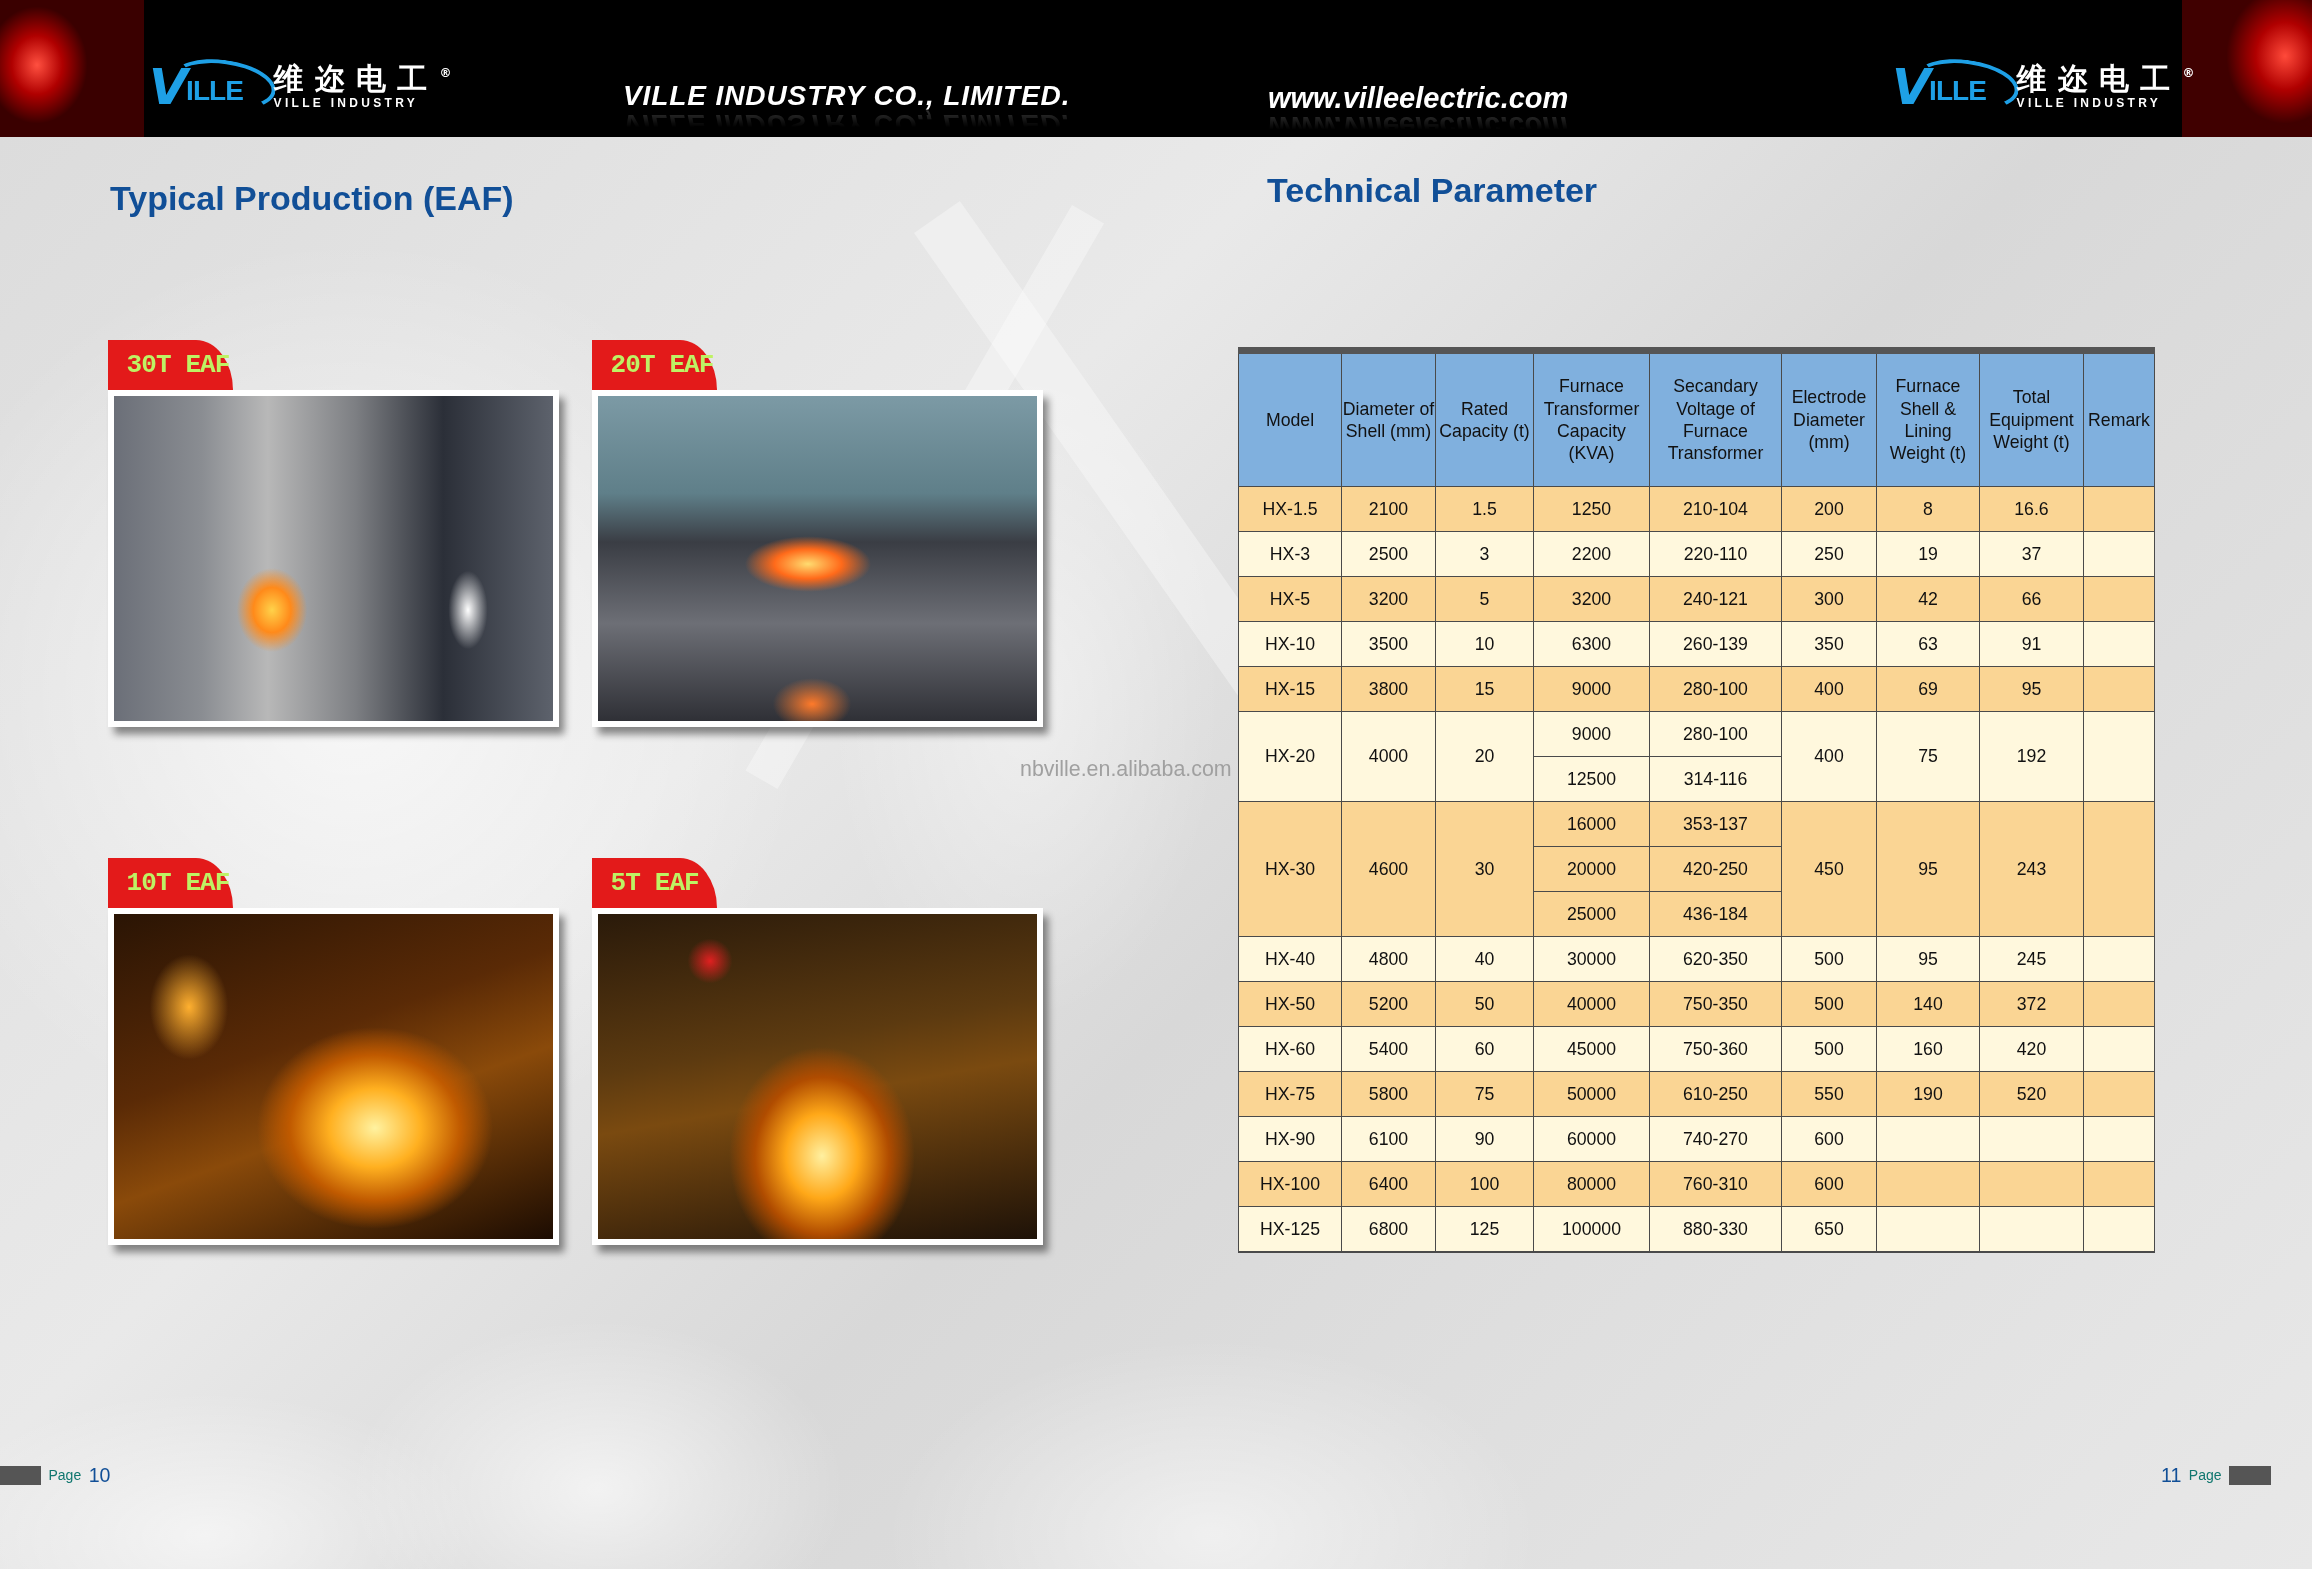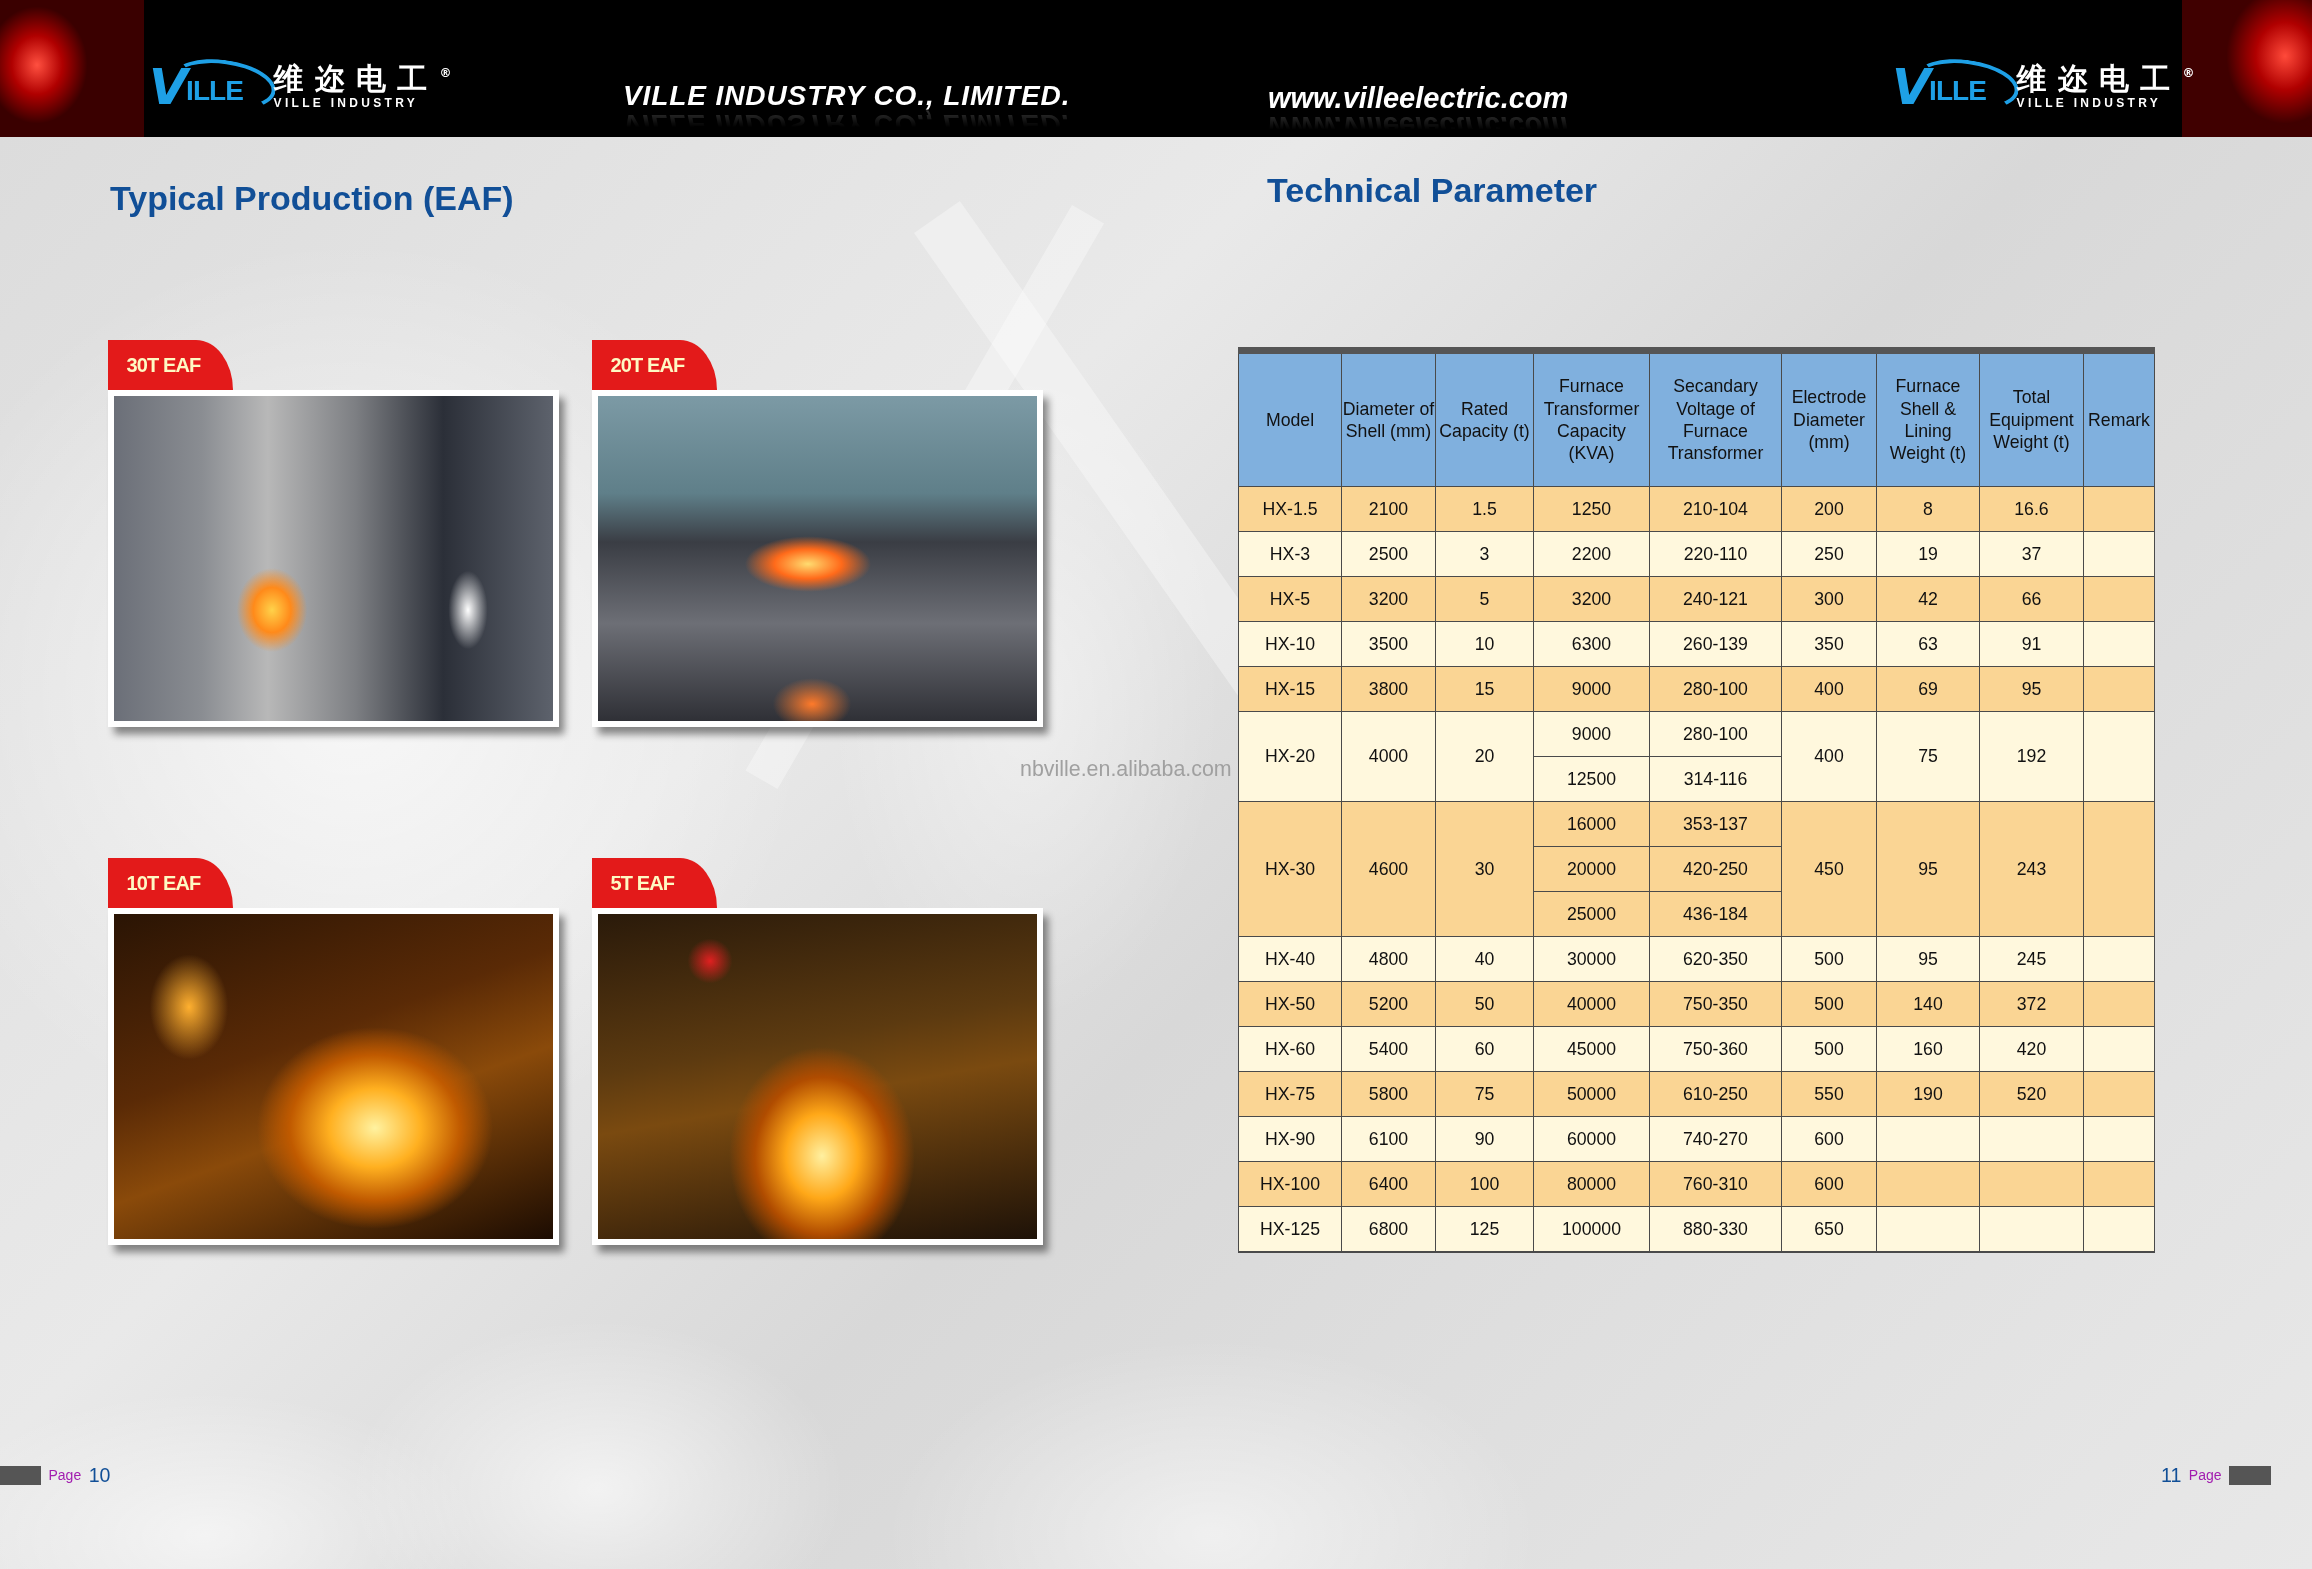--- a/index.html
+++ b/index.html
@@ -69,23 +69,23 @@
   .reflect { position: absolute; left: 0; top: 28px; transform: scaleY(-1); opacity: 0.22;
     -webkit-mask-image: linear-gradient(to top, #000, transparent 60%); mask-image: linear-gradient(to top, #000, transparent 60%); }
 
   
   .title { position: absolute; color: #114f97; font-weight: bold; font-size: 34px; line-height: 42px; }
 
   
   .photo-card { position: absolute; width: 451px; height: 373px; }
   .photo-tab {
     position: absolute; left: 13px; top: 0; width: 125px; height: 50px; background: #e31a1a;
-    border-top-right-radius: 37px 50px; color: #fef9c3; font-weight: bold; font-size: 20px;
+    border-top-right-radius: 37px 50px; color: #bef264; font-weight: bold; font-size: 26px;
     letter-spacing: -0.9px; display: flex; align-items: center; padding-left: 18.6px; box-sizing: border-box;
-    font-family: Liberation Sans, sans-serif; transform-origin: left; 
+    font-family: Liberation Mono, monospace; transform-origin: left; 
   }
   .photo-frame {
     position: absolute; left: 13px; top: 50px; width: 451px; height: 337px; background: #fff;
     box-shadow: 5.6px 7.5px 7.5px rgba(0,0,0,0.45);
   }
   .photo-img { position: absolute; left: 5.6px; top: 5.6px; right: 5.6px; bottom: 5.6px; overflow: hidden; }
   .p30 { background:
       radial-gradient(ellipse 47px 56px at 158px 214px, #ffd24a, #ff8a1a 40%, transparent 75%),
       radial-gradient(ellipse 28px 56px at 354px 214px, #ffffff, transparent 70%),
       linear-gradient(90deg, #6b6f78 0%, #8a8d92 20%, #b8b8b8 35%, #7d7f83 55%, #2b2f38 75%, #5d626c 100%); }
@@ -118,21 +118,21 @@
   .spec-table tr.even td { background: #fff8dd; }
   .spec-table tr:last-child td { border-bottom: 2.8px solid #4a4a4a; }
 
   .watermark {
     position: absolute; left: 1020px; top: 757px; font-size: 21.4px; color: #a0a0a0;
   }
 
   
   .footer { position: absolute; top: 1465px; display: flex; align-items: center; height: 20.5px; }
   .foot-bar { width: 41px; height: 18.6px; background: #555; }
-  .foot-page { font-size: 14px; color: #a21caf; margin: 0 7.5px; }
+  .foot-page { font-size: 14px; color: #0f766e; margin: 0 7.5px; }
   .foot-num { font-size: 19.6px; color: #114f97; }
 </style>
 </head>
 <body>
 
 <div class="bg-tex"></div>
 <div class="bg-left-white"></div>
 <div class="bg-beam" style="left:914px;top:233px;width:56px;height:839px;transform:rotate(-35deg);"></div>
 <div class="bg-beam" style="left:1072px;top:205px;width:37px;height:653px;transform:rotate(30deg);"></div>
 

